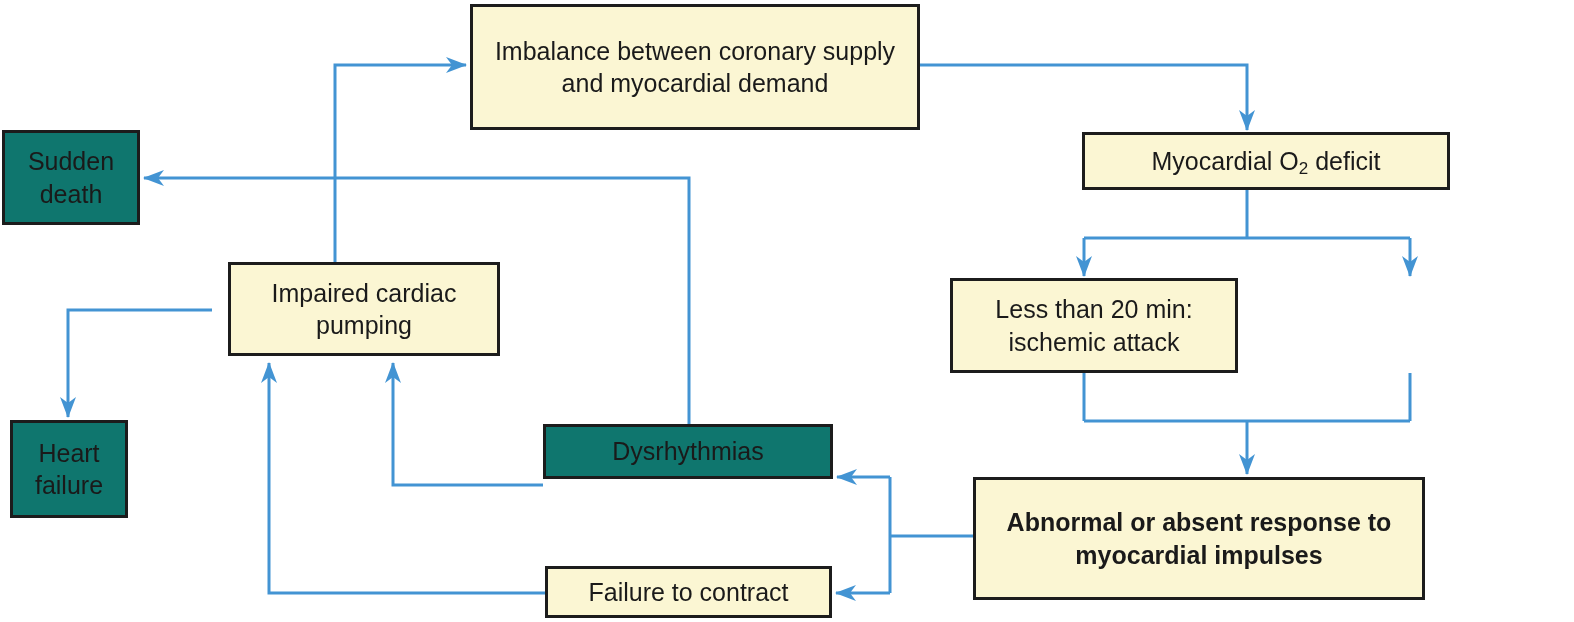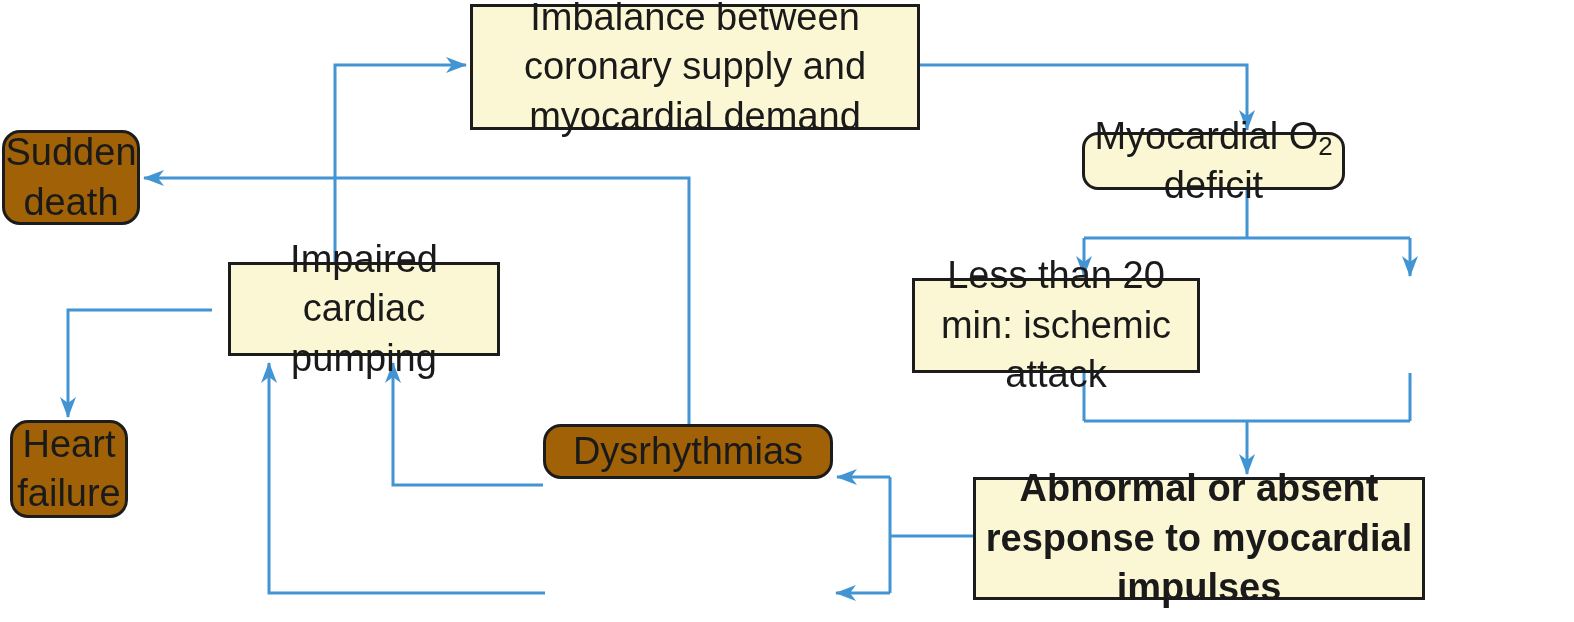--- a/index.html
+++ b/index.html
@@ -23,27 +23,27 @@
     height: 622px;
   }
   .node {
     position: absolute;
     box-sizing: border-box;
     border: 3px solid #1c1c1c;
     display: flex;
     align-items: center;
     justify-content: center;
     text-align: center;
-    font-size: 38px;
+    font-size: 25px;
     line-height: 1.3;
     color: #1a1a1a;
     padding: 2px 2px;
   }
   .node.yellow { background: #fbf6d3; }
-  .node.pink   { background: #a16207; border-radius: 18px; }
+  .node.pink   { background: #0f766e; }
   .node.bold   { font-weight: bold; }
   .node sub {
     font-size: 0.68em;
     line-height: 0;
     vertical-align: -0.25em;
   }
 </style>
 </head>
 <body>
 
@@ -74,39 +74,42 @@
   </svg>
 
   <div class="node yellow" style="left:470px; top:4px; width:450px; height:126px;">
     <span>Imbalance between coronary supply and myocardial demand</span>
   </div>
 
   <div class="node pink" style="left:2px; top:130px; width:138px; height:95px;">
     <span>Sudden death</span>
   </div>
 
-  <div class="node yellow" style="left:1082px; top:132px; width:263px; height:58px;border-radius:16px;">
+  <div class="node yellow" style="left:1082px; top:132px; width:368px; height:58px;">
     <span><span>Myocardial O</span><sub>2</sub><span> deficit</span></span>
   </div>
 
   <div class="node yellow" style="left:228px; top:262px; width:272px; height:94px;">
     <span>Impaired cardiac pumping</span>
   </div>
 
-  <div class="node yellow" style="left:912px; top:278px; width:288px; height:95px;">
+  <div class="node yellow" style="left:950px; top:278px; width:288px; height:95px;">
     <span>Less than 20 min: ischemic attack</span>
   </div>
 
 
   <div class="node pink" style="left:10px; top:420px; width:118px; height:98px;">
     <span>Heart failure</span>
   </div>
 
   <div class="node pink" style="left:543px; top:424px; width:290px; height:55px;">
     <span>Dysrhythmias</span>
   </div>
 
   <div class="node yellow bold" style="left:973px; top:477px; width:452px; height:123px;">
     <span>Abnormal or absent response to myocardial impulses</span>
   </div>
 
+  <div class="node yellow" style="left:545px; top:566px; width:287px; height:52px;">
+    <span>Failure to contract</span>
+  </div>
 
 </div>
 
 </body></html>

